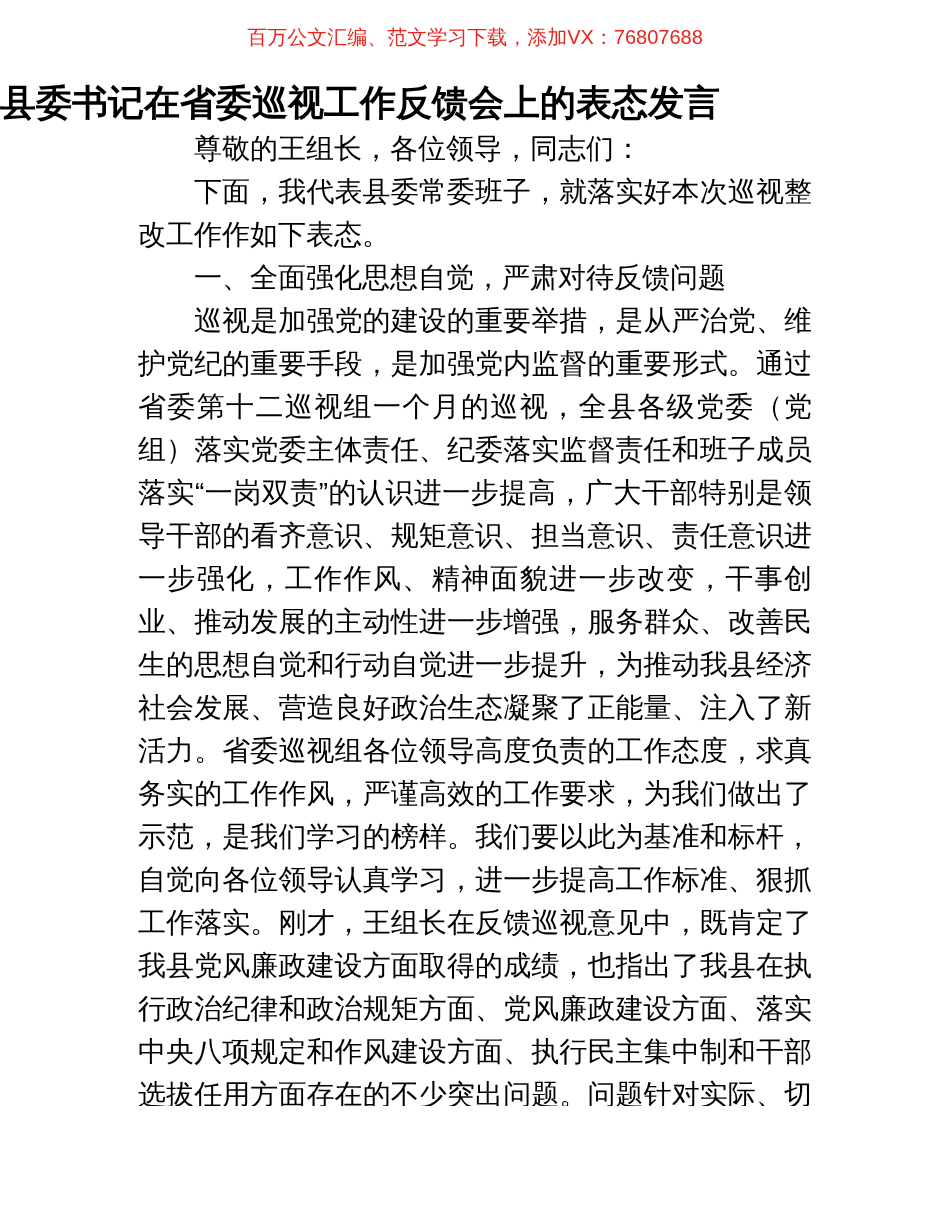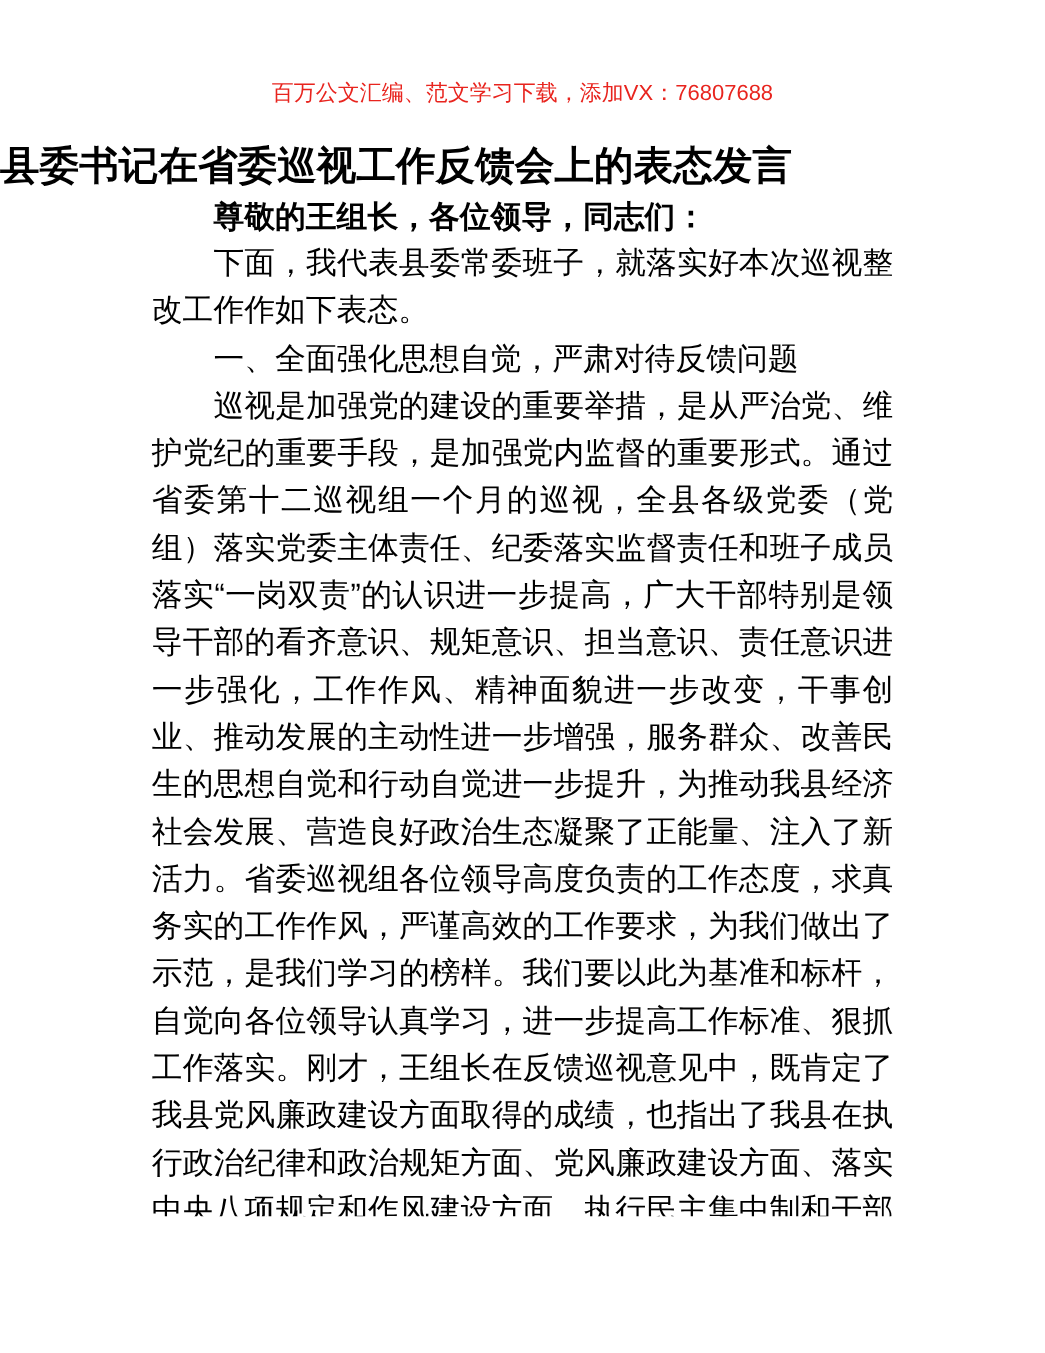--- a/index.html
+++ b/index.html
@@ -7,21 +7,21 @@
     padding: 0;
     background: #ffffff;
   }
   .page {
     position: relative;
     width: 950px;
     height: 1106px;
     background: #ffffff;
     overflow: hidden;
     box-sizing: border-box;
-    padding-top: 71px;
+    padding-top: 23px;
     font-family: "Liberation Sans", "DejaVu Sans", sans-serif;
     color: #000000;
     border-radius: 18px;
   }
   .notice {
     height: 28px;
     line-height: 28px;
     text-align: center;
     font-size: 20px;
     color: #e8241e;
@@ -39,21 +39,21 @@
     font-size: 28px;
     line-height: 43px;
     text-align: justify;
     color: #000000;
   }
   .content p {
     margin: 0;
     text-indent: 2em;
     word-break: break-all;
   }
-  .p-salutation { margin-top: 16px; font-weight: bold; }
+  .p-salutation { margin-top: 16px; }
   .p-intro      { margin-top: 8px; font-family: Liberation Serif, serif; }
   .p-heading    { margin-top: 9px; font-weight: normal; }
   .p-body       { margin-top: 14px; }
 </style>
 </head>
 <body>
 
 <div class="page">
 
   <div class="notice">百万公文汇编、范文学习下载，添加VX：76807688</div>

